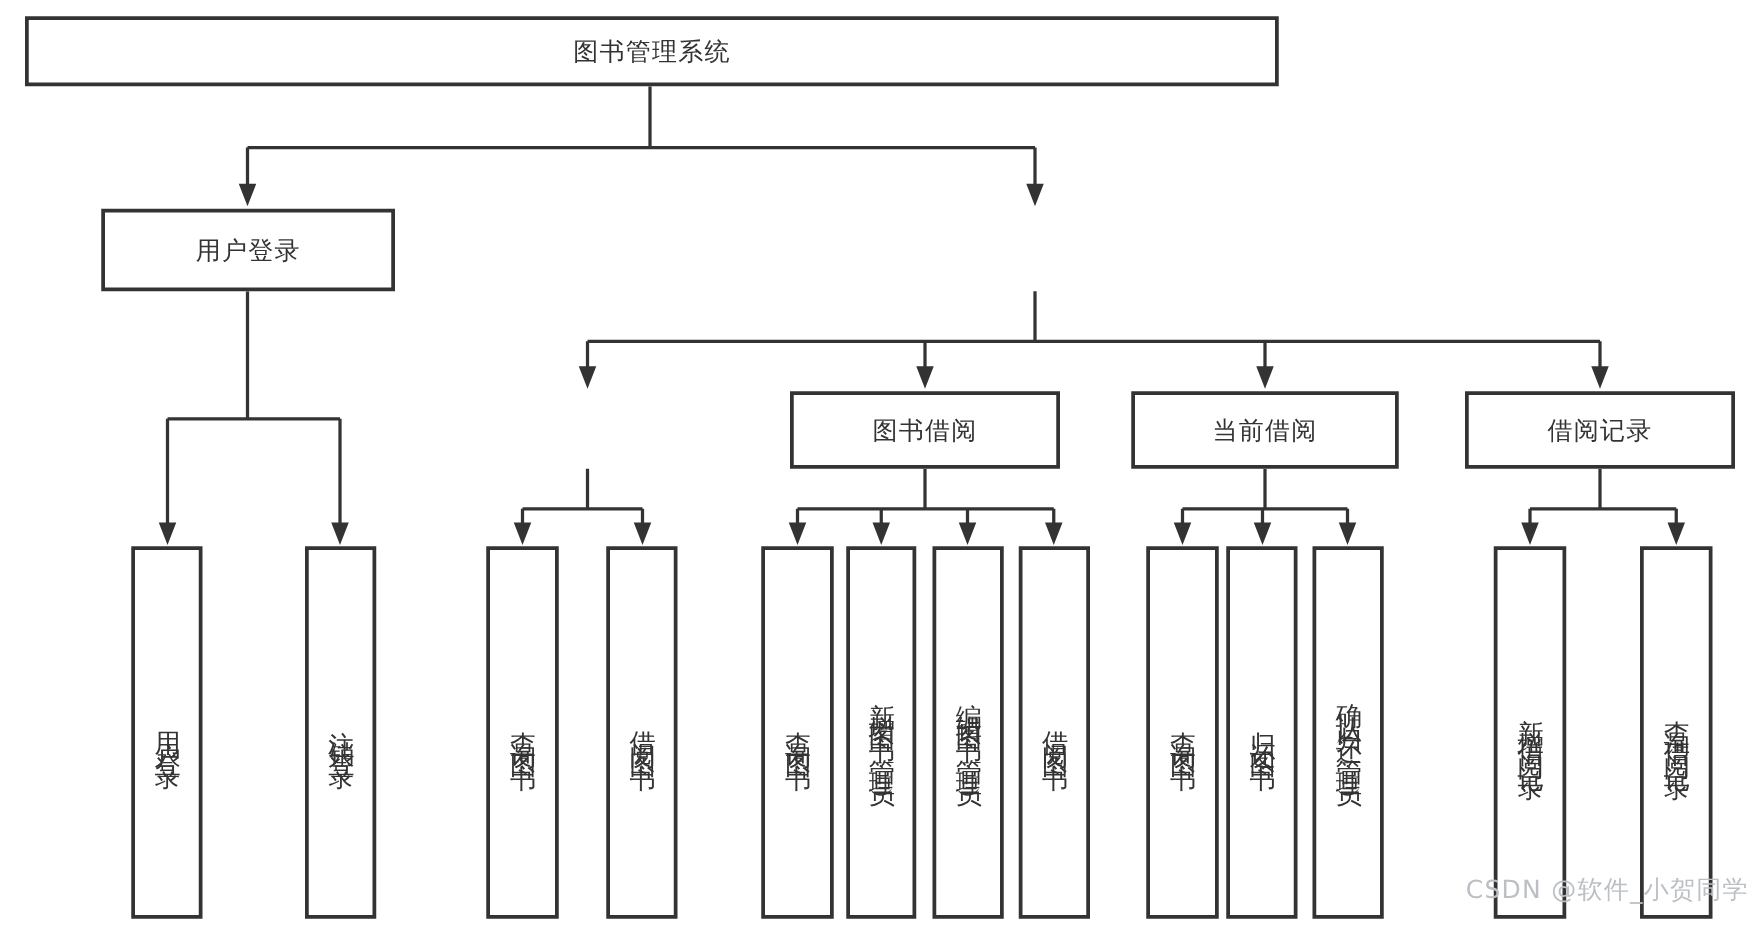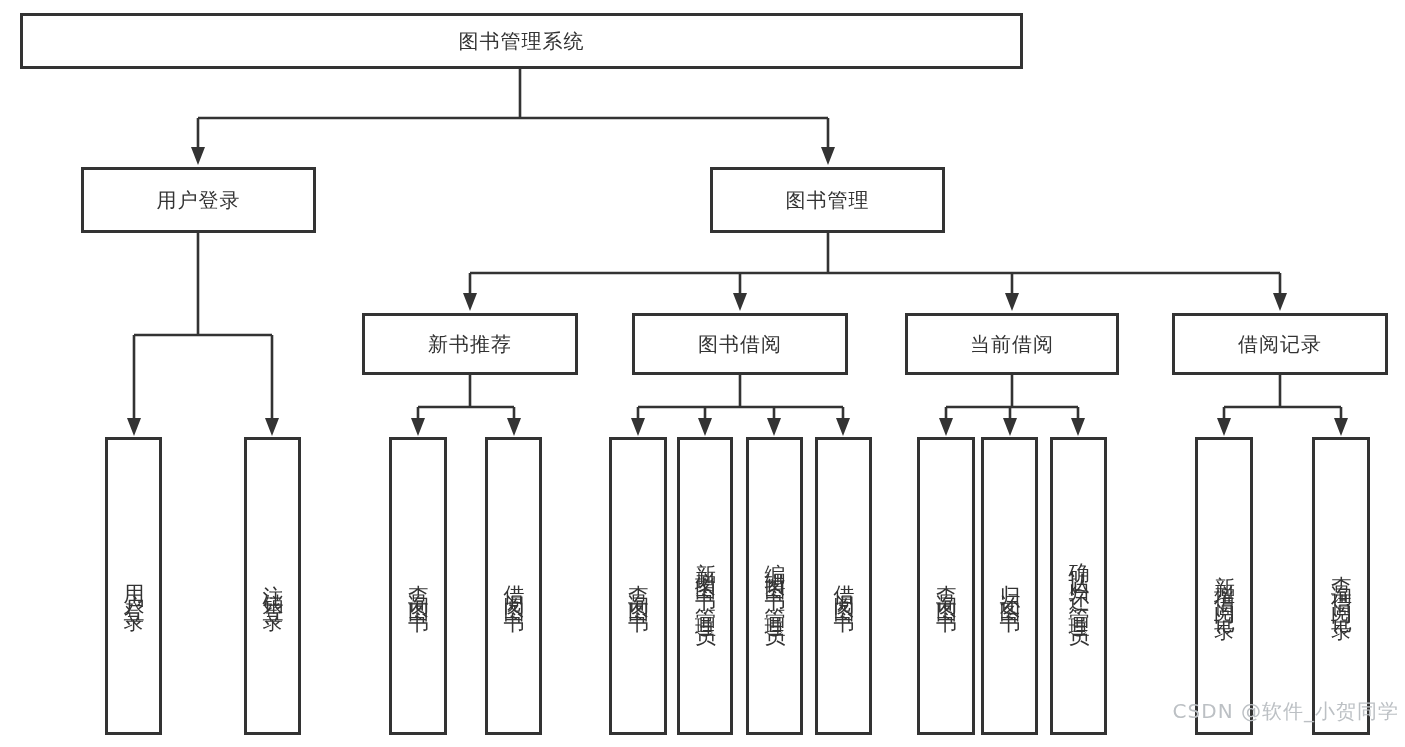--- a/index.html
+++ b/index.html
@@ -123,27 +123,21 @@
       M1341 436 L1334 418 L1348 418 Z"></path>
   </svg>
 
   <div class="box" style="left:20px; top:13px; width:1003px; height:56px;justify-content:center;">
     <span class="h-label">图书管理系统</span>
   </div>
 
   <div class="box" style="left:81px; top:167px; width:235px; height:66px;">
     <span class="h-label">用户登录</span>
   </div>
-  <div class="box" style="left:710px; top:167px; width:235px; height:66px;">
-    <span class="h-label">图书管理</span>
-  </div>
 
-  <div class="box" style="left:362px; top:313px; width:216px; height:62px;">
-    <span class="h-label">新书推荐</span>
-  </div>
   <div class="box" style="left:632px; top:313px; width:216px; height:62px;text-align:right;">
     <span class="h-label">图书借阅</span>
   </div>
   <div class="box" style="left:1172px; top:313px; width:216px; height:62px;">
     <span class="h-label">借阅记录</span>
   </div>
   <div class="box" style="left:905px; top:313px; width:214px; height:62px;">
     <span class="h-label">当前借阅</span>
   </div>
 

